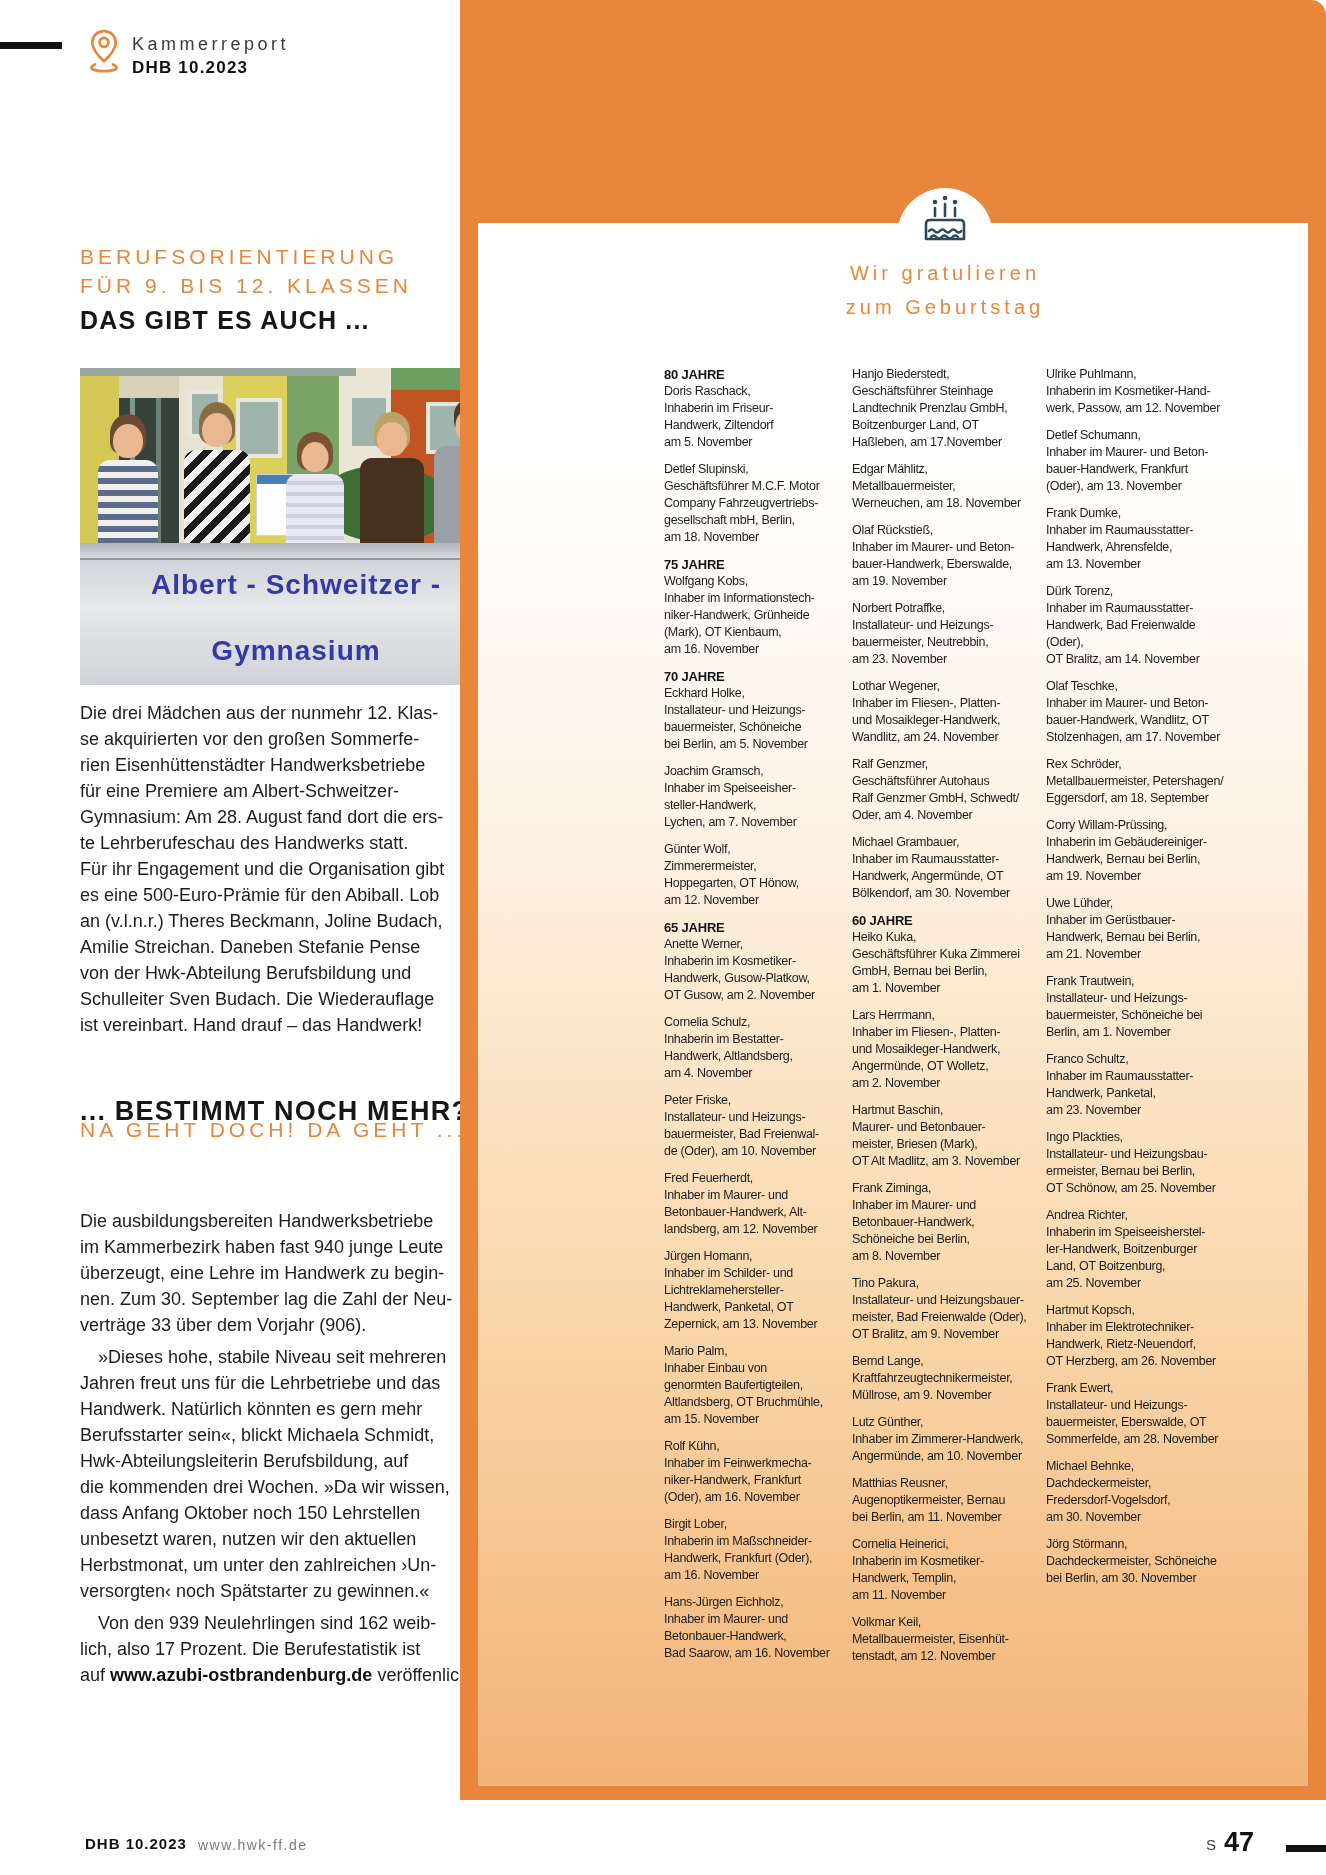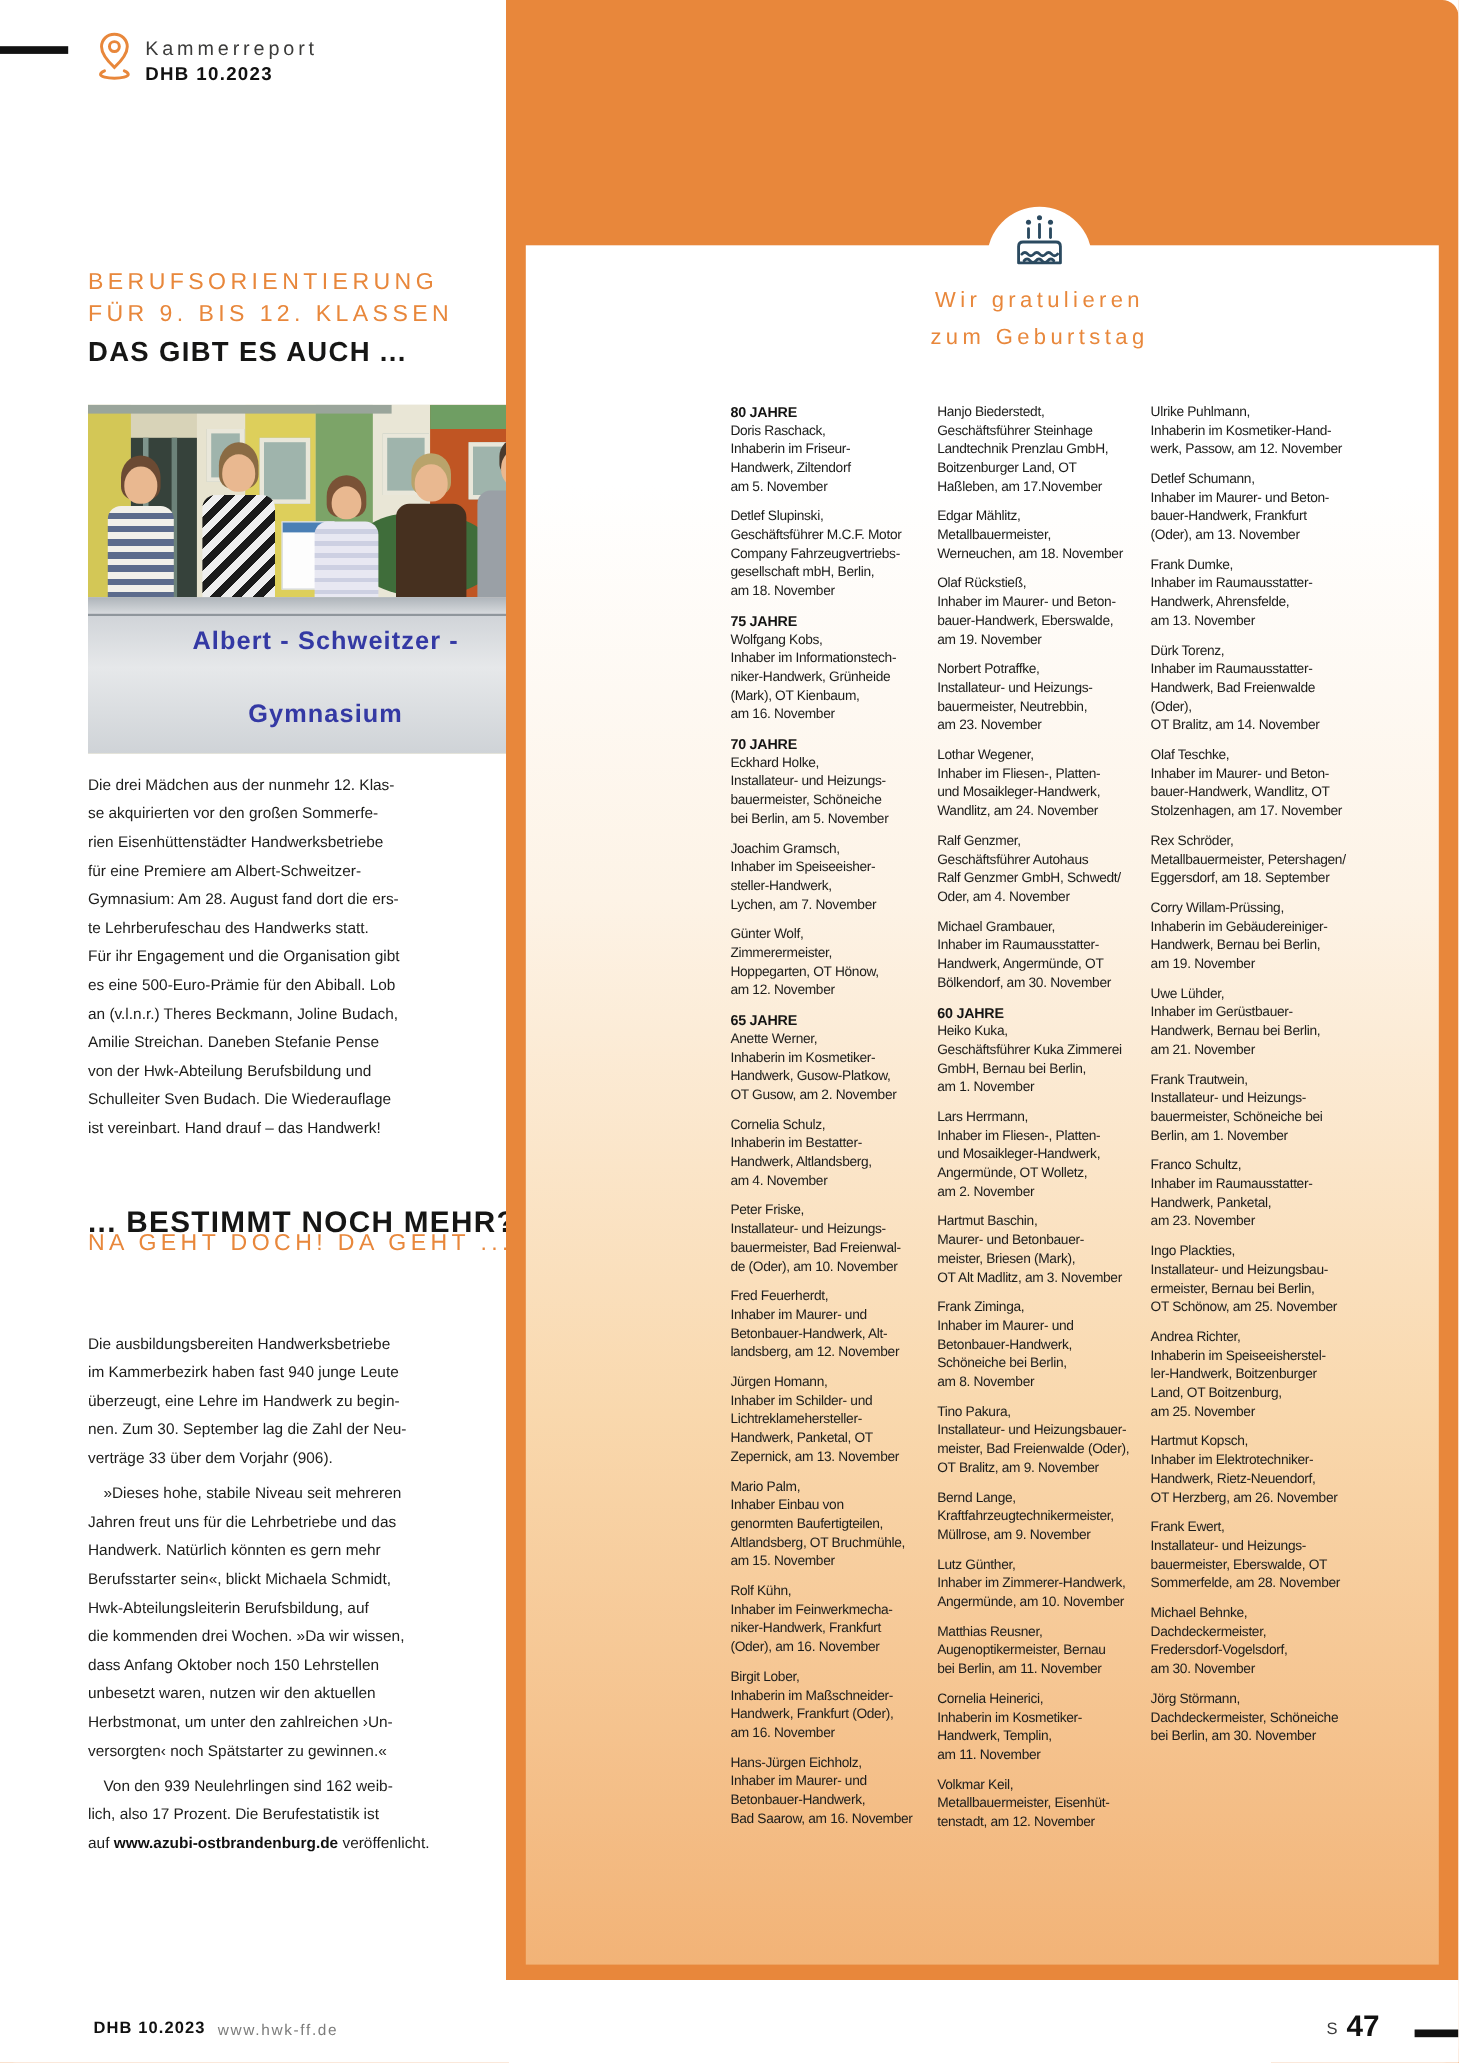--- a/index.html
+++ b/index.html
@@ -32,25 +32,25 @@
   .hair{position:absolute;left:50%;transform:translateX(-50%);top:-6px;width:36px;height:26px;border-radius:50% 50% 30% 30%;}
   .torso{position:absolute;left:0;top:30px;border-radius:12px 12px 0 0;}
   .cert{position:absolute;background:#fdfdfd;border:1px solid #cfd4d8;}
   .cert:before{content:"";position:absolute;left:0;top:0;width:100%;height:9px;background:#4a7fb5;}
   .cert:after{content:"";position:absolute;right:3px;top:2px;width:6px;height:6px;background:#c33;}
   .sign{position:absolute;left:0;top:175px;width:432px;height:142px;
         background:linear-gradient(180deg,#c9cdd2 0%,#e6e8ea 45%,#cfd3d7 100%);}
   .sign-rail{position:absolute;left:0;top:0;width:100%;height:15px;
         background:linear-gradient(180deg,#aeb4ba,#d7dadd);border-bottom:2px solid #8f969c;}
   .sign-line{position:absolute;left:0;width:100%;text-align:center;font-weight:700;
-        font-size:23px;letter-spacing:1px;color:#3439a4;}
+        font-size:28px;letter-spacing:1px;color:#3439a4;}
   .credit{position:absolute;left:516px;top:368px;height:200px;width:14px;
         writing-mode:vertical-rl;transform:rotate(180deg);font-size:9.5px;color:#5c5c5b;letter-spacing:0.4px;}
 
-  .bodytext{position:absolute;left:80px;width:442px;font-size:14px;line-height:26px;
+  .bodytext{position:absolute;left:80px;width:442px;font-size:18px;line-height:26px;
         color:#1d1d1b;white-space:pre-line;}
   .kicker2{position:absolute;left:80px;top:1118px;font-size:21px;letter-spacing:4px;color:#e8873b;}
   .title2{position:absolute;left:80px;top:1096px;font-size:27px;font-weight:800;letter-spacing:1.2px;color:#161615;}
   .urlbold{font-weight:700;color:#111;}
 
   
   .panel{position:absolute;left:460px;top:0;width:866px;height:1800px;background:#e8873b;}
   .card{position:absolute;left:478px;top:223px;width:830px;height:1563px;
         background:linear-gradient(180deg,#ffffff 0%,#ffffff 14%,#fdf3e6 38%,#f9d8ad 68%,#f2b377 100%);}
   .notch{position:absolute;left:897px;top:188px;width:96px;height:96px;border-radius:50%;background:#ffffff;}

